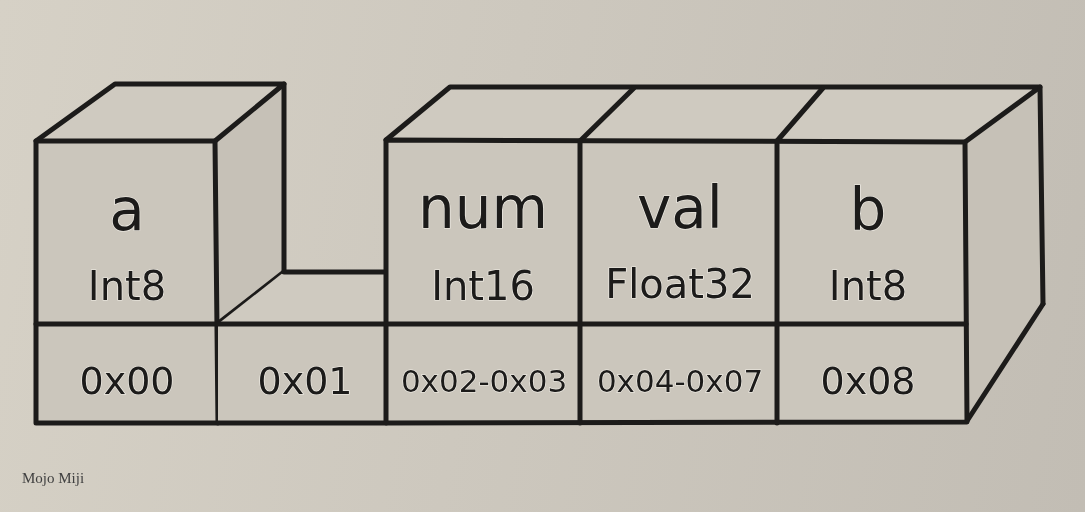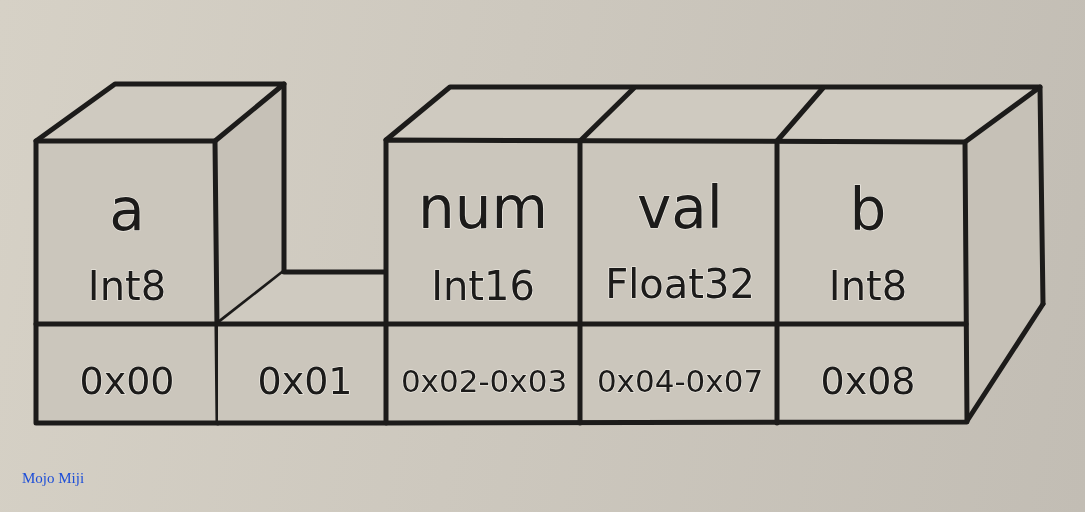--- a/index.html
+++ b/index.html
@@ -41,21 +41,21 @@
     .name { font-size: 58px; }
     .type { font-size: 40px; }
     .addr { font-size: 38px; }
     .addr-narrow { font-size: 31px; }
     .credit {
       position: absolute;
       left: 22px;
       top: 470px;
       font-family: "Liberation Serif", serif;
       font-size: 15px;
-      color: #1d4ed8;
+      color: #404040;
     }
   </style>
 </head>
 <body>
 
 <svg id="diagram" viewBox="0 0 1085 512" xmlns="http://www.w3.org/2000/svg">
 
   <g>
     <polygon class="face-top" points="36,141 115,84 284,84 215,141"></polygon>
     <polygon class="face-side" points="215,141 284,84 284,272 218,322"></polygon>

